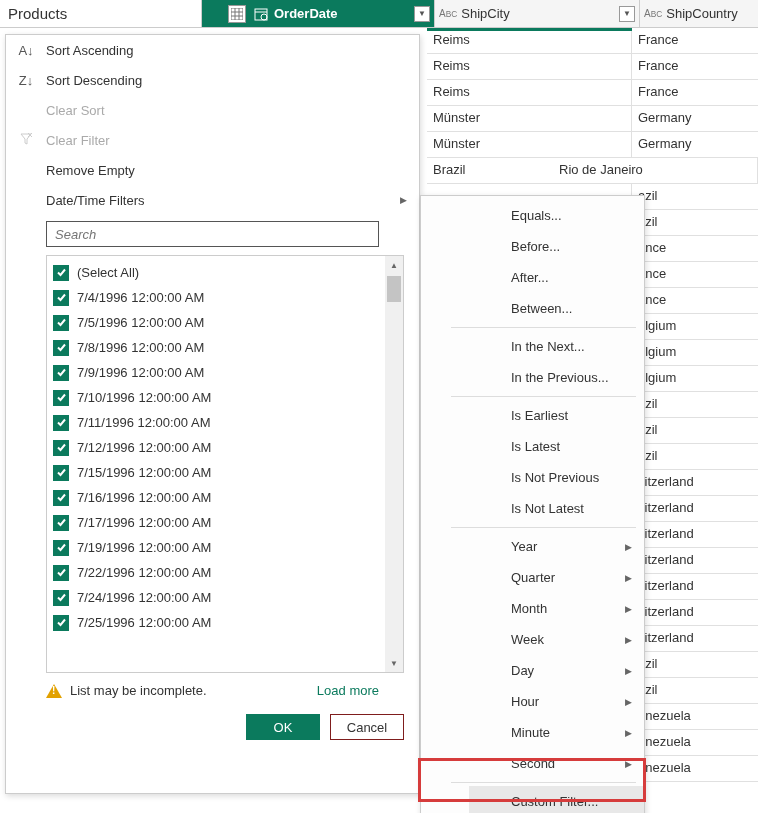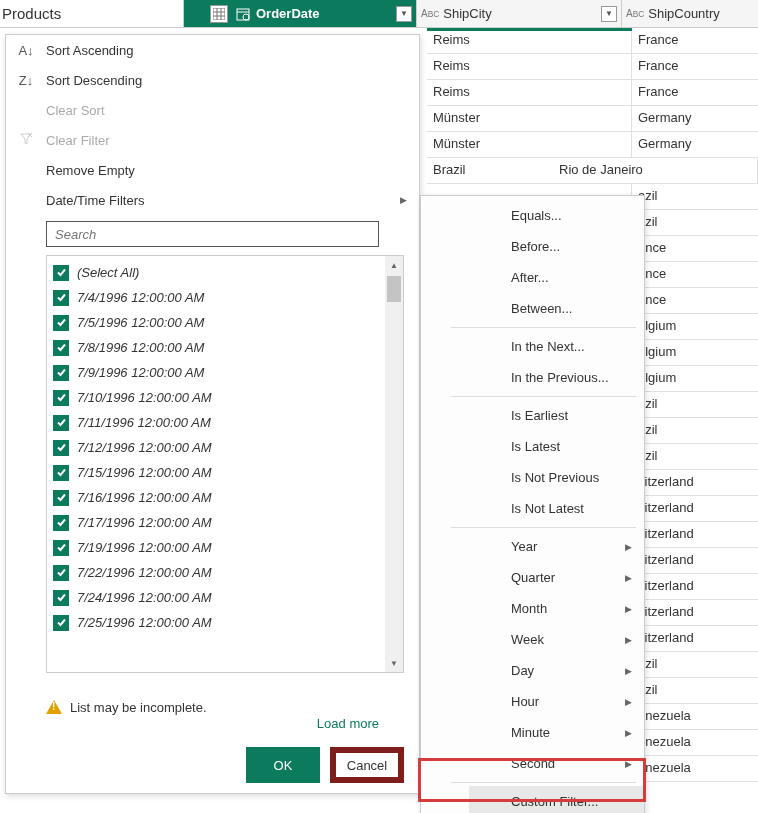--- a/index.html
+++ b/index.html
@@ -20,24 +20,24 @@
 }
 .header-cell {
   border-right: 1px solid #ccc;
   display: flex;
   align-items: center;
   padding: 0 4px;
   background: #f5f5f5;
   position: relative;
 }
 .header-cell.products {
-  width: 184px;
+  width: 202px;
   background: #fff;
   font-size: 15px;
-  padding-left: 2px;
+  padding-left: 8px;
 }
 .header-cell.orderdate {
   width: 233px;
   background: #0b7a5d;
   color: #fff;
   font-weight: 600;
   padding-left: 26px;
 }
 .header-cell.shipcity { width: 205px; }
 .header-cell.shipcountry { flex: 1; border-right: none; }
@@ -147,21 +147,20 @@
   border: 1px solid #ccc;
   height: 418px;
   position: relative;
   overflow: hidden;
 }
 .values-scroll {
   position: absolute;
   top: 0; left: 0; right: 18px; bottom: 0;
   overflow-y: hidden;
   padding: 4px 6px;
-  font-style: italic;
 }
 .value-row {
   display: flex;
   align-items: center;
   height: 25px;
 }
 .checkbox {
   width: 16px; height: 16px;
   background: #0b7a5d;
   margin-right: 8px;
@@ -195,29 +194,29 @@
   position: relative;
   margin-right: 8px;
 }
 .warn-icon::after {
   content: "!";
   position: absolute;
   top: 1px; left: -2px;
   font-size: 10px; font-weight: bold;
   color: #fff;
 }
-.loadmore { color: #0b7a5d; cursor: pointer; margin-top: 33px; }
+.loadmore { color: #0b7a5d; cursor: pointer; }
 .btn-row {
   margin: 16px 15px 0 0;
   display: flex; justify-content: flex-end; gap: 10px;
 }
 .btn {
-  width: 74px; height: 36px;
+  width: 74px; height: 26px;
   display: flex; align-items: center; justify-content: center;
-  border: 6px solid #7f1d1d;
+  border: 1px solid #7f1d1d;
   background: #fff;
   font-size: 13px;
 }
 .btn.primary {
   background: #0b7a5d; color: #fff; border-color: #0b7a5d;
 }
 
 
 .submenu {
   position: absolute;
@@ -597,21 +596,21 @@
         </div>
       </div>
     <div class="scrollbar">
       <div class="scroll-arrow">▲</div>
       <div class="scroll-thumb"></div>
       <div style="flex:1"></div>
       <div class="scroll-arrow">▼</div>
     </div>
   </div>
   <div class="incomplete-row">
-    <div style="display:flex;align-items:flex-start">
+    <div style="display:flex;align-items:flex-end">
       <span class="warn-icon"></span>
       <span>List may be incomplete.</span>
     </div>
     <span class="loadmore">Load more</span>
   </div>
   <div class="btn-row">
     <div class="btn primary">OK</div>
     <div class="btn">Cancel</div>
   </div>
 </div>

